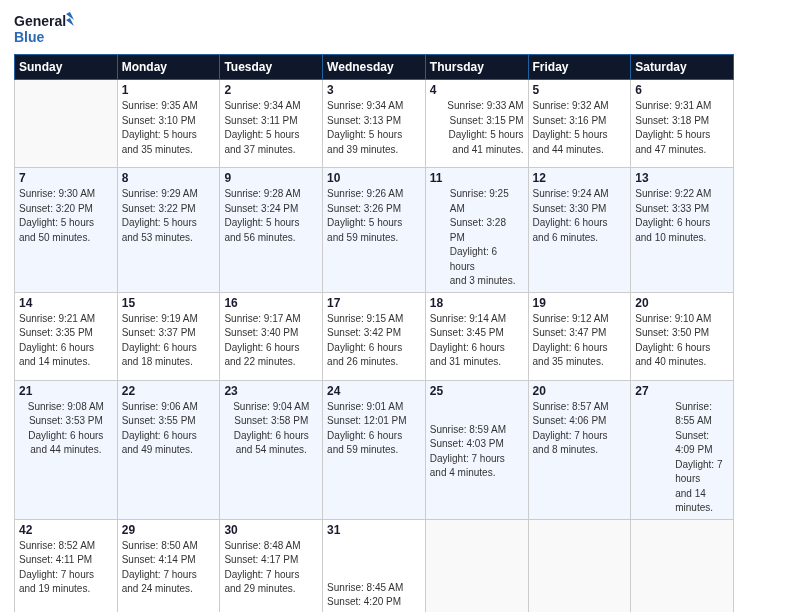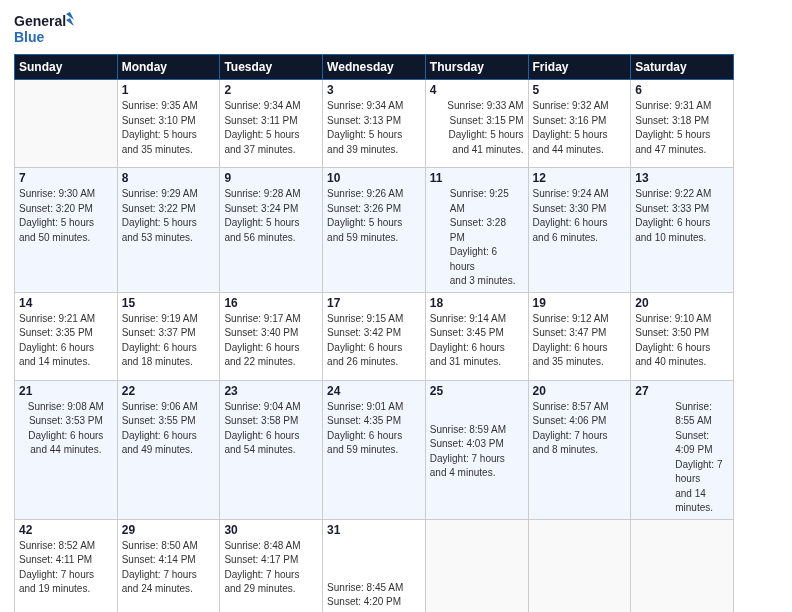--- a/index.html
+++ b/index.html
@@ -272,29 +272,29 @@
           </td>
           <td>
             <span class="day-number">22</span>
             <div class="day-info" style="white-space: pre-line;">Sunrise: 9:06 AM
 Sunset: 3:55 PM
 Daylight: 6 hours
 and 49 minutes.</div>
           </td>
           <td>
             <span class="day-number">23</span>
-            <div class="day-info" style="white-space: pre-line;">Sunrise: 9:04 AM
+            <div class="day-info" style="white-space: pre-line; text-align: center;">Sunrise: 9:04 AM
 Sunset: 3:58 PM
 Daylight: 6 hours
 and 54 minutes.</div>
           </td>
           <td>
             <span class="day-number">24</span>
             <div class="day-info" style="white-space: pre-line;">Sunrise: 9:01 AM
-Sunset: 4:35 PM
+Sunset: 12:01 PM
 Daylight: 6 hours
 and 59 minutes.</div>
           </td>
           <td>
             <span class="day-number">25</span>
             <div class="day-info" style="white-space: pre-line; margin-top: 25px;">Sunrise: 8:59 AM
 Sunset: 4:03 PM
 Daylight: 7 hours
 and 4 minutes.</div>
           </td>

